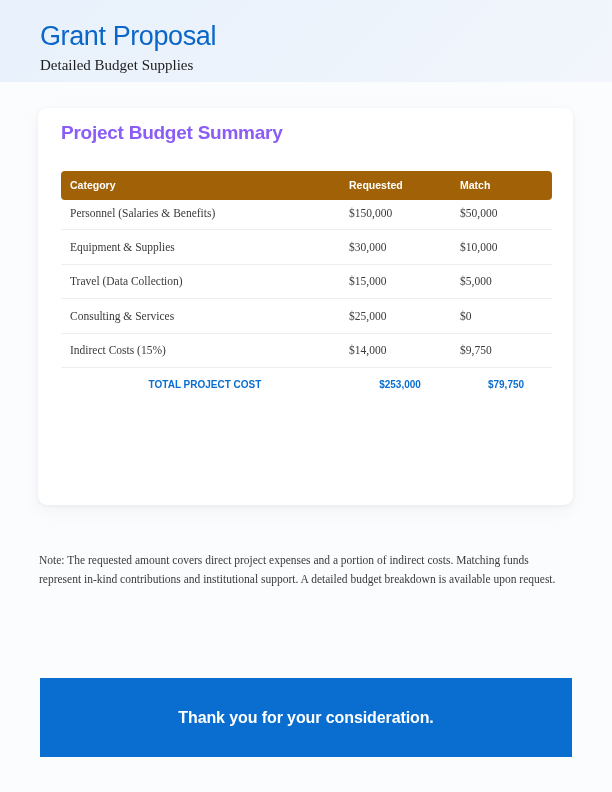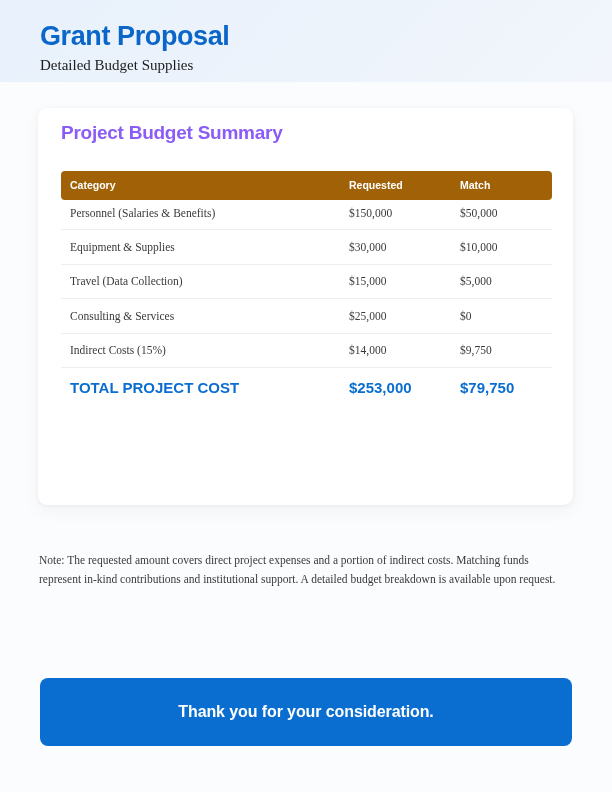--- a/index.html
+++ b/index.html
@@ -22,21 +22,21 @@
     top: 0;
     width: 612px;
     height: 82px;
     background: linear-gradient(135deg, #e8f1fc 0%, #edf3fb 55%, #f2f6fc 100%);
   }
   .header-title {
     position: absolute;
     left: 40px;
     top: 23px;
     font-size: 27px;
-    font-weight: bold;
+    font-weight: normal;
     color: #0a66c8;
     letter-spacing: -0.4px;
     line-height: 1;
   }
   .header-subtitle {
     position: absolute;
     left: 40px;
     top: 58px;
     font-family: "Liberation Serif", serif;
     font-size: 15px;
@@ -106,48 +106,49 @@
     border-bottom: 1px solid #eeeef0;
     line-height: 1.25;
     white-space: nowrap;
   }
   .budget-table tbody tr:first-child td {
     padding-top: 6px;
     font-family: Liberation Serif, serif;
   }
   .budget-table tbody tr.total-row td {
     font-family: "Liberation Sans", sans-serif;
-    font-size: 15px;
+    font-size: 10px;
     font-weight: bold;
     color: #0a6ed1;
     border-bottom: none;
     padding-top: 11px;
+    text-align: center;
   }
 
   
   .note {
     position: absolute;
     left: 39px;
     top: 551px;
     width: 518px;
     font-family: "Liberation Serif", serif;
     font-size: 11.5px;
     color: #3a3a3a;
     line-height: 1.62;
   }
 
   
   .footer-banner {
     position: absolute;
     left: 40px;
     top: 678px;
     width: 532px;
-    height: 68px;
+    height: 79px;
     background: #0a6ed1;
-    border-radius: 8px;
+    border-radius: 0;
     display: flex;
     align-items: center;
     justify-content: center;
   }
   .footer-banner-text {
     color: #ffffff;
     font-size: 16px;
     font-weight: bold;
     letter-spacing: -0.1px;
   }

